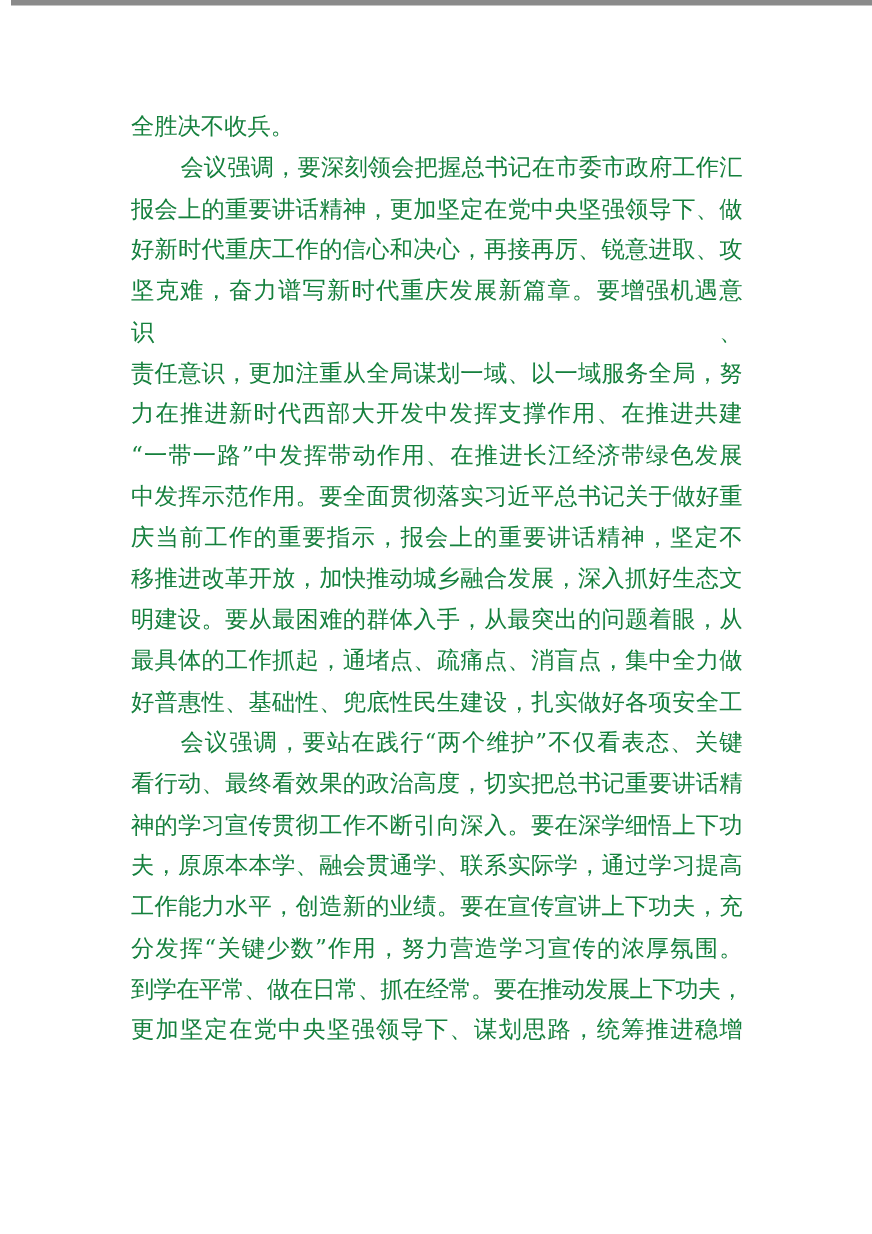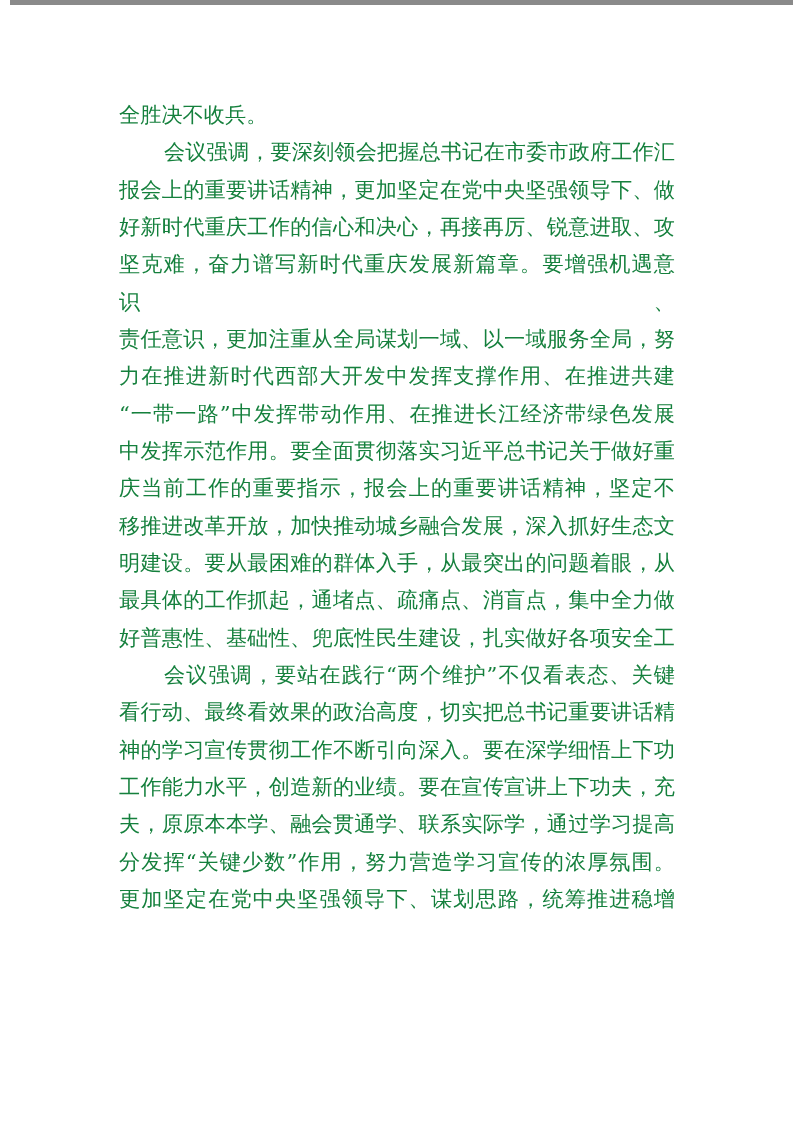--- a/index.html
+++ b/index.html
@@ -67,18 +67,19 @@
     <div class="ln j">“一带一路”中发挥带动作用、在推进长江经济带绿色发展</div>
     <div class="ln j">中发挥示范作用。要全面贯彻落实习近平总书记关于做好重</div>
     <div class="ln j">庆当前工作的重要指示，报会上的重要讲话精神，坚定不</div>
     <div class="ln j">移推进改革开放，加快推动城乡融合发展，深入抓好生态文</div>
     <div class="ln j">明建设。要从最困难的群体入手，从最突出的问题着眼，从</div>
     <div class="ln j">最具体的工作抓起，通堵点、疏痛点、消盲点，集中全力做</div>
     <div class="ln j">好普惠性、基础性、兜底性民生建设，扎实做好各项安全工</div>
     <div class="ln j ind">会议强调，要站在践行“两个维护”不仅看表态、关键</div>
     <div class="ln j">看行动、最终看效果的政治高度，切实把总书记重要讲话精</div>
     <div class="ln j">神的学习宣传贯彻工作不断引向深入。要在深学细悟上下功</div>
+    <div class="ln j">夫，原原本本学、融会贯通学、联系实际学，通过学习提高</div>
     <div class="ln j">工作能力水平，创造新的业绩。要在宣传宣讲上下功夫，充</div>
-    <div class="ln j">夫，原原本本学、融会贯通学、联系实际学，通过学习提高</div>
     <div class="ln j">分发挥“关键少数”作用，努力营造学习宣传的浓厚氛围。</div>
+    <div class="ln j tight">到学在平常、做在日常、抓在经常。要在推动发展上下功夫，</div>
     <div class="ln j">更加坚定在党中央坚强领导下、谋划思路，统筹推进稳增</div>
   </div>
 </div>
 
 </body></html>

